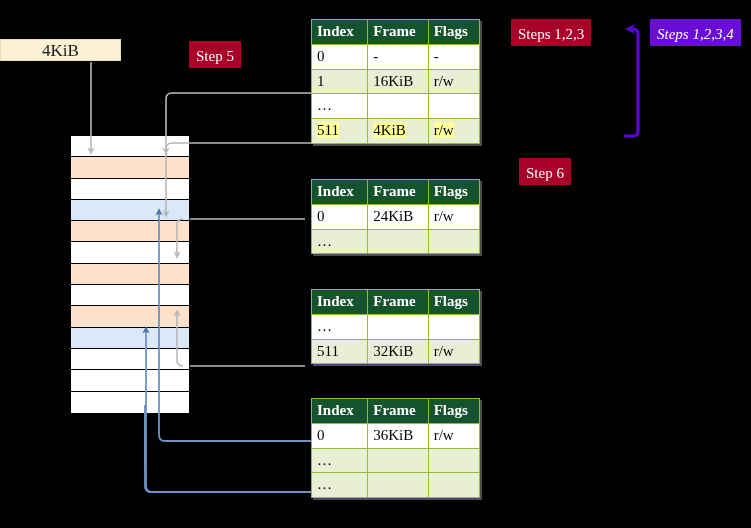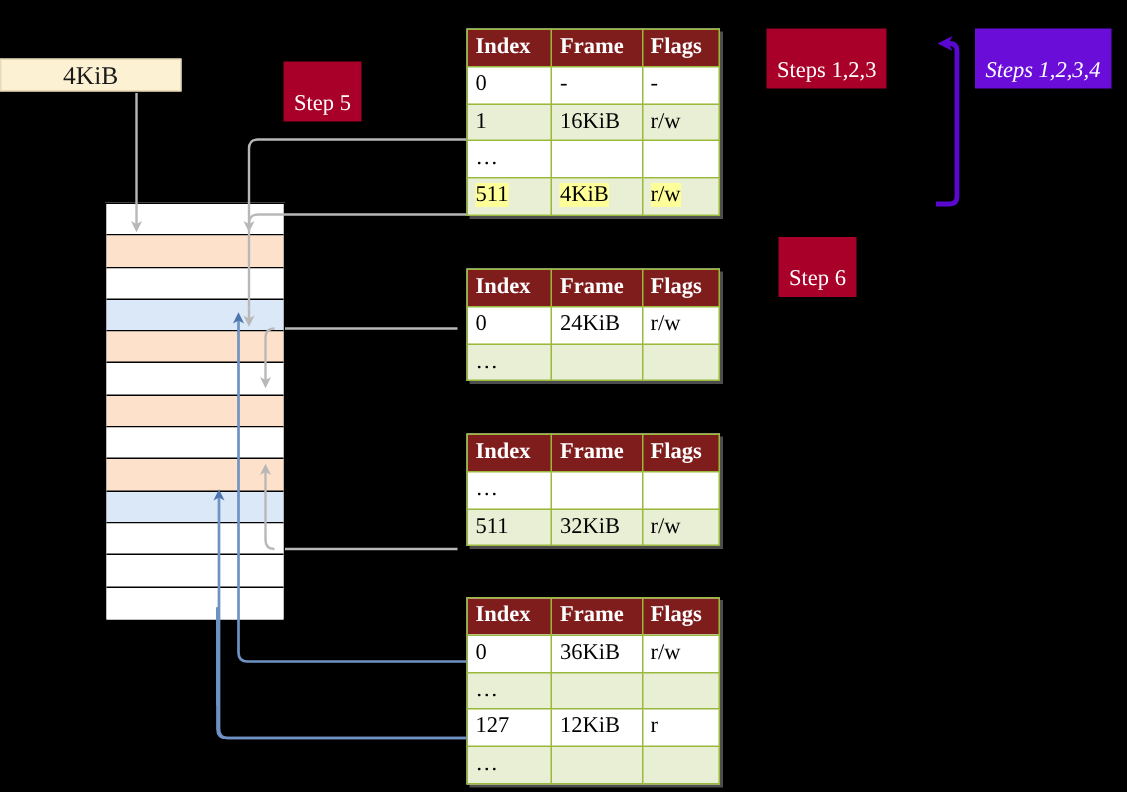--- a/index.html
+++ b/index.html
@@ -10,40 +10,40 @@
 
   
   svg.wires{position:absolute;left:0;top:0;width:751px;height:528px;pointer-events:none;}
 
   
   .capbox{position:absolute;background:#fdf1d4;border:1px solid #e8dcb8;
           box-sizing:border-box;font-size:17px;line-height:1;
           display:flex;align-items:center;justify-content:center;color:#1a1a1a;}
 
   
-  .badge{position:absolute;font-size:15px;line-height:1;padding:21px 7px 4px 7px;
+  .badge{position:absolute;font-size:15px;line-height:1;padding:8px 7px 4px 7px;
          color:#ffffff;white-space:nowrap;}
   .badge.red{background:#a80028;}
   .badge.purple{background:#6a0dd8;}
 
   
   .memblock{position:absolute;border:1px solid #000;box-sizing:border-box;background:#fff;}
   .memrow{box-sizing:border-box;border-bottom:1px solid #000;width:100%;}
   .memrow:last-child{border-bottom:none;}
   .memrow.w{background:#ffffff;}
   .memrow.o{background:#fde1cb;}
   .memrow.b{background:#dae8f8;}
 
   
   .ptable{position:absolute;border-collapse:collapse;box-sizing:border-box;
           box-shadow:2px 2px 0 rgba(140,140,140,.55);background:#fff;}
   .ptable td,.ptable th{border:1px solid #9ab93c;padding:2px 5px 3px 5px;
           font-size:15px;line-height:1.25;text-align:left;vertical-align:top;
           font-family:"Liberation Serif",serif;}
-  .ptable th{background:#7f1d1d;color:#ffffff;font-weight:bold;
+  .ptable th{background:#14532d;color:#ffffff;font-weight:bold;
           border-color:#9ab93c;font-family:Liberation Serif, serif;}
   .ptable tr.alt td{background:#e8efd4;}
   .ptable tr.plain td{background:#ffffff;}
   .ptable td.hl span{background:#ffff99;}
   .cw-idx{width:56px;}
   .cw-frm{width:58px;}
   .cw-flg{width:48px;}
   .dots{letter-spacing:1px;}
 </style>
 </head>
@@ -158,25 +158,20 @@
       <tbody>
         <tr class="plain">
           <td class="cw-idx">0</td>
           <td class="cw-frm">36KiB</td>
           <td class="cw-flg">r/w</td>
         </tr>
         <tr class="alt">
           <td class="cw-idx"><span class="dots">…</span></td>
           <td class="cw-frm">&nbsp;</td>
           <td class="cw-flg">&nbsp;</td>
-        </tr>
-        <tr class="plain">
-          <td class="cw-idx">127</td>
-          <td class="cw-frm">12KiB</td>
-          <td class="cw-flg">r</td>
         </tr>
         <tr class="alt">
           <td class="cw-idx"><span class="dots">…</span></td>
           <td class="cw-frm">&nbsp;</td>
           <td class="cw-flg">&nbsp;</td>
         </tr>
       </tbody>
     </table>
 
   <svg class="wires" viewBox="0 0 751 528">

